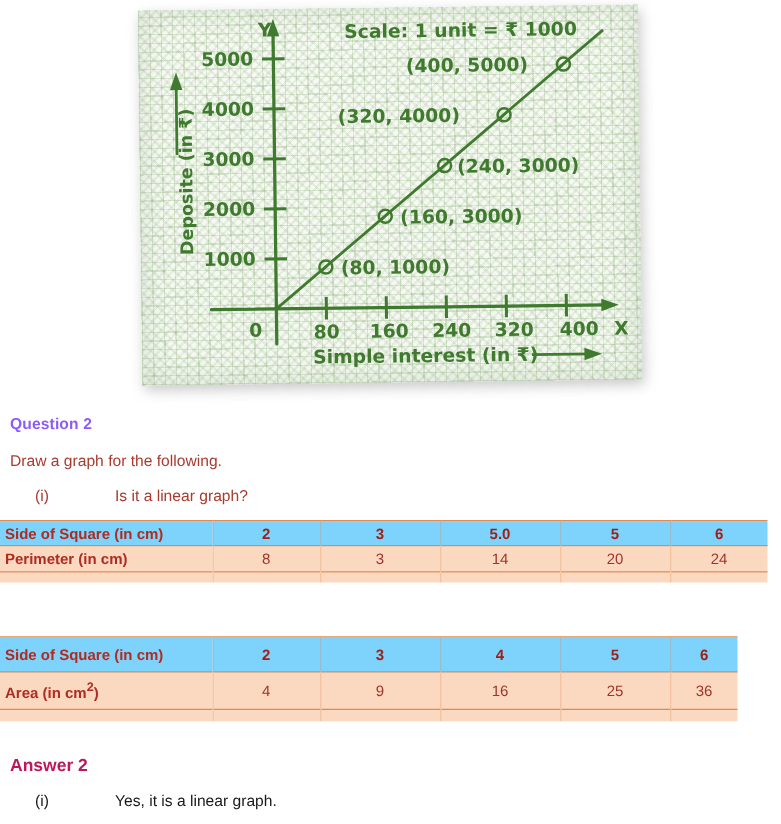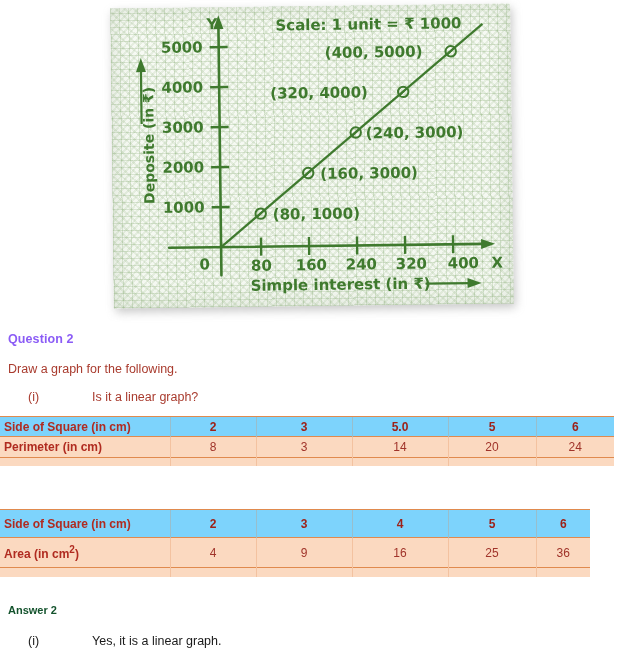--- a/index.html
+++ b/index.html
@@ -45,21 +45,21 @@
 
   
   .q-head {
     position: absolute; font-size: 12.5px; font-weight: 700;
     color: #8b5cf6; letter-spacing: .1px;
   }
   .q-line {
     position: absolute; font-size: 12.5px; color: #a93b2e;
   }
   .a-head {
-    position: absolute; font-size: 11px; font-weight: 700; color: #14532d;
+    position: absolute; font-size: 14px; font-weight: 700; color: #be185d;
   }
   .a-line { position: absolute; font-size: 12.5px; color: #1a1a1a; }
   .roman { display:inline-block; width: 64px; }
 
   
   .dtable {
     position: absolute;
     border-collapse: collapse;
     table-layout: fixed;
     font-size: 12px;

